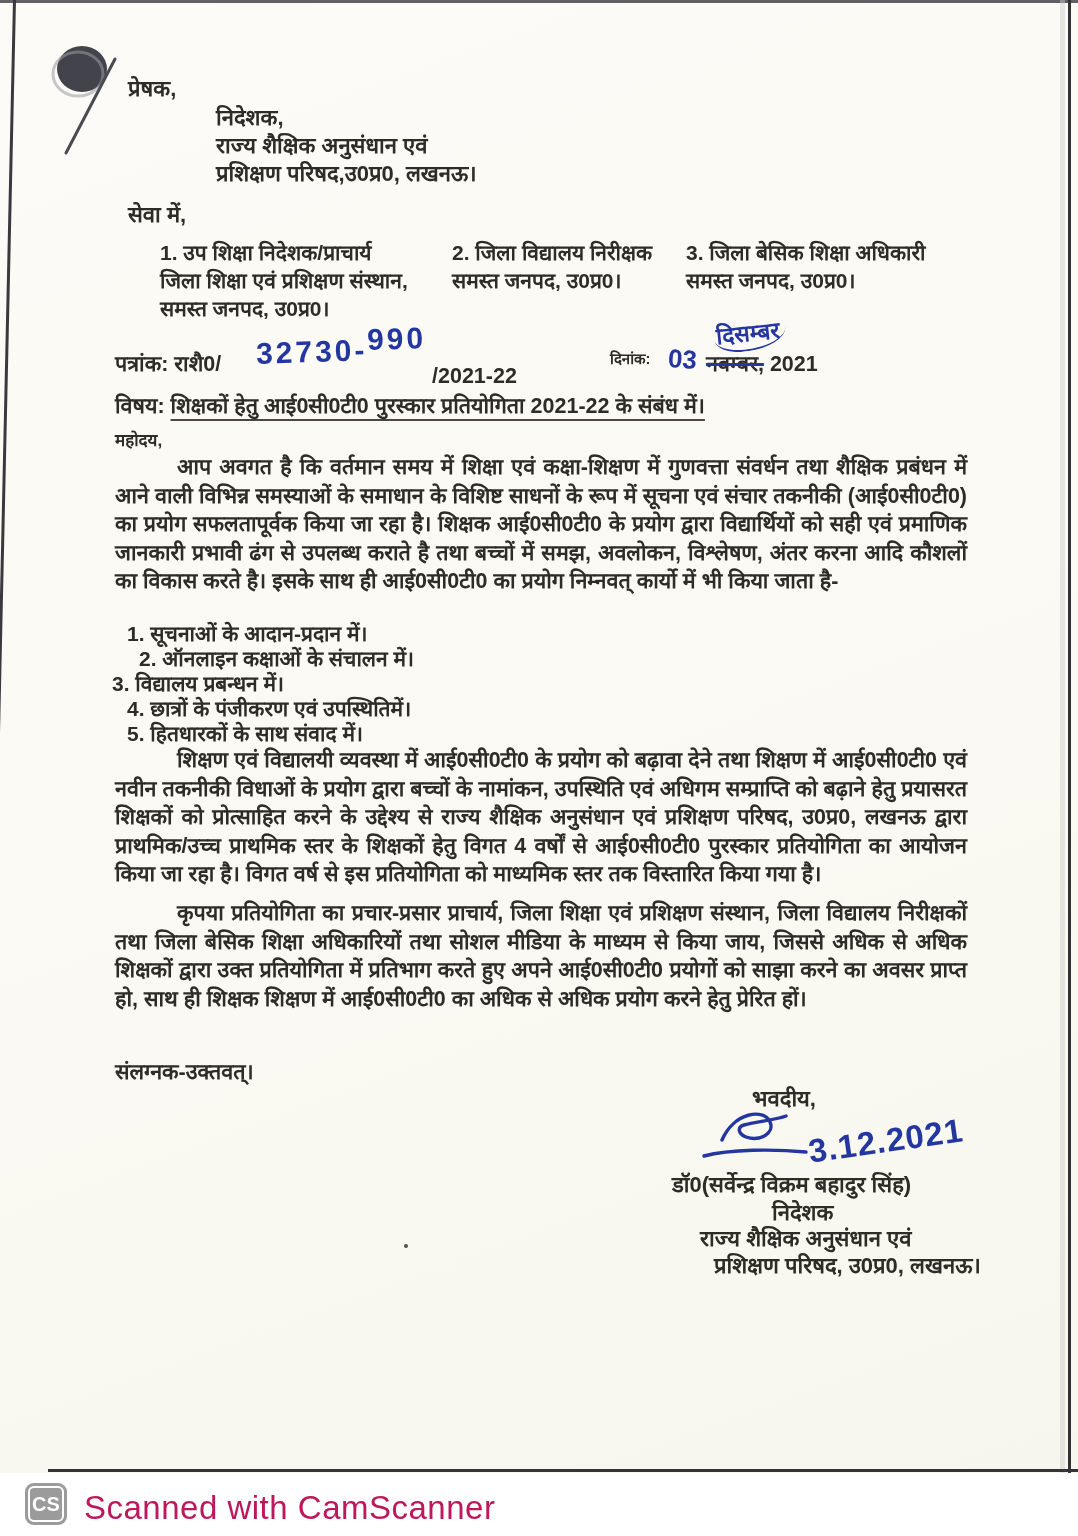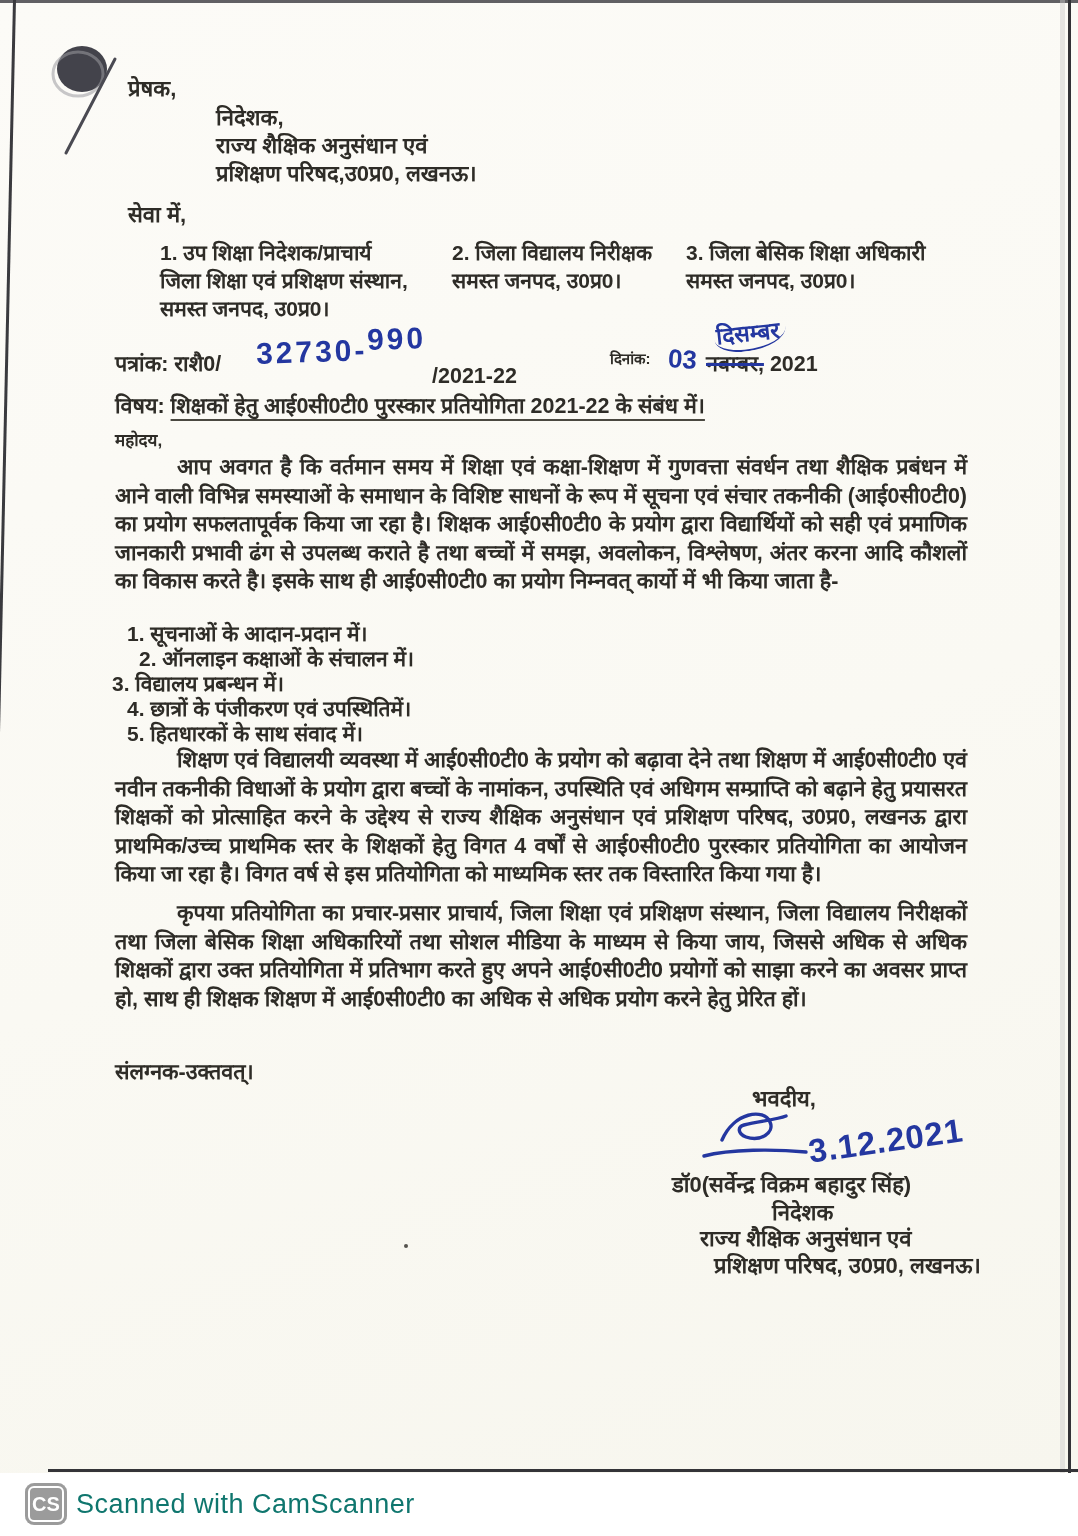--- a/index.html
+++ b/index.html
@@ -20,21 +20,21 @@
   .edge-top{left:0;top:0;width:1078px;height:2.5px;opacity:.8;}
   .edge-bottom{left:48px;top:1469px;width:1030px;height:2.5px;background:#343438;}
   
   .u{text-decoration:underline;text-decoration-thickness:1.6px;text-underline-offset:6px;text-decoration-color:#4a4840;}
   .strike{text-decoration:line-through;text-decoration-color:#2437a0;text-decoration-thickness:2.5px;}
   
   .footer{position:absolute;left:0;top:1473px;width:1078px;height:63px;background:#ffffff;padding-left:40px;}
   .cs-badge{position:absolute;left:25px;top:10px;width:42px;height:42px;background:#9b9b9b;border-radius:9px;
             box-shadow:inset 0 0 0 3px #9b9b9b, inset 0 0 0 5px #ffffff;
             display:flex;align-items:center;justify-content:center;color:#ffffff;font-weight:bold;font-size:20px;}
-  .cs-text{position:absolute;left:76px;top:16px;color:#0f766e;font-size:27px;font-weight:normal;letter-spacing:.5px;}
+  .cs-text{position:absolute;left:84px;top:16px;color:#be185d;font-size:33px;font-weight:normal;letter-spacing:.5px;}
   .sig-svg{position:absolute;}
 </style>
 </head>
 <body>
 
 <div class="page">
   <div class="scan"></div>
 
   <div class="edge edge-top"></div>
   <div class="edge edge-left"></div>

